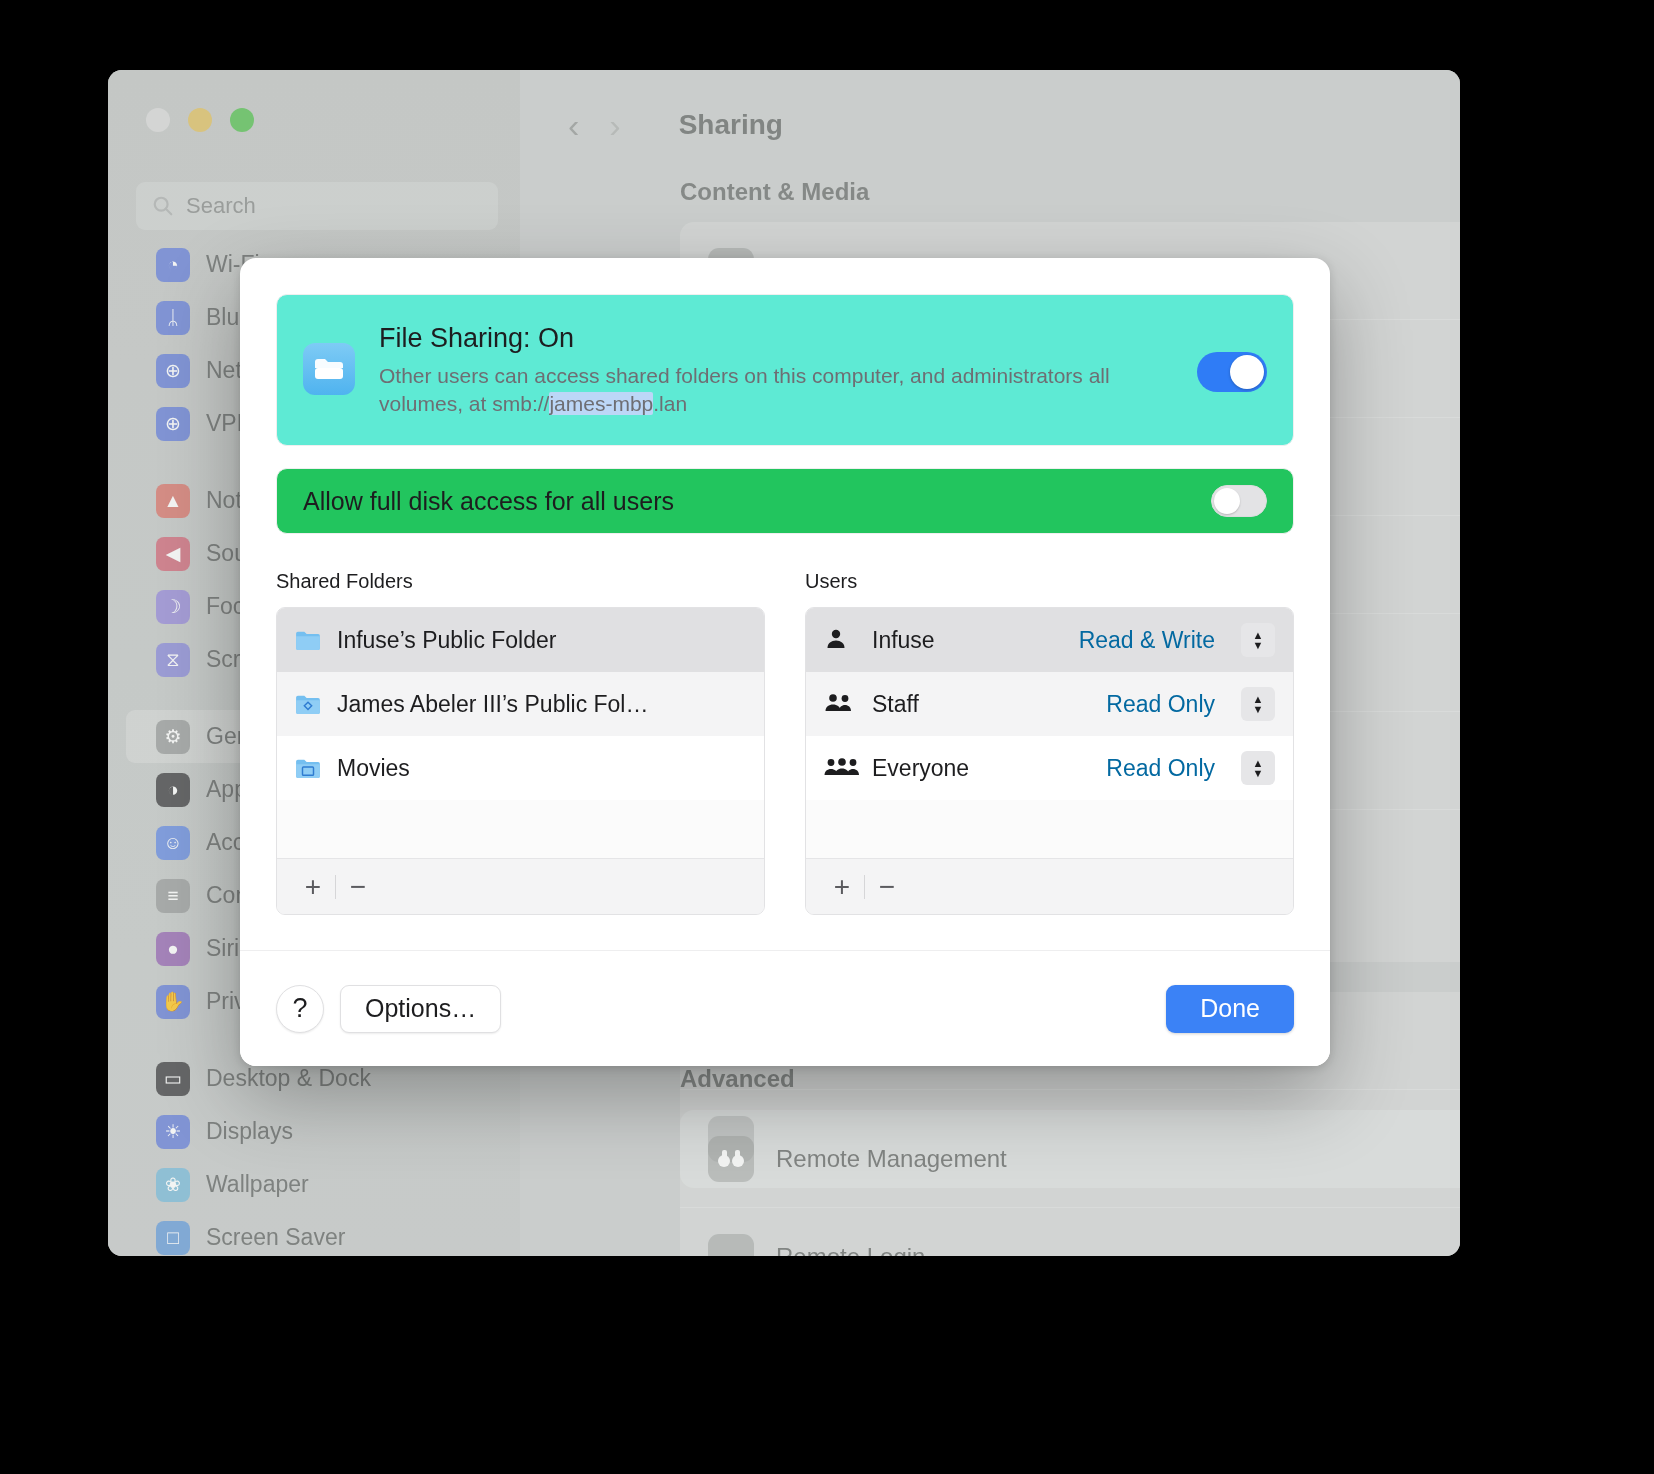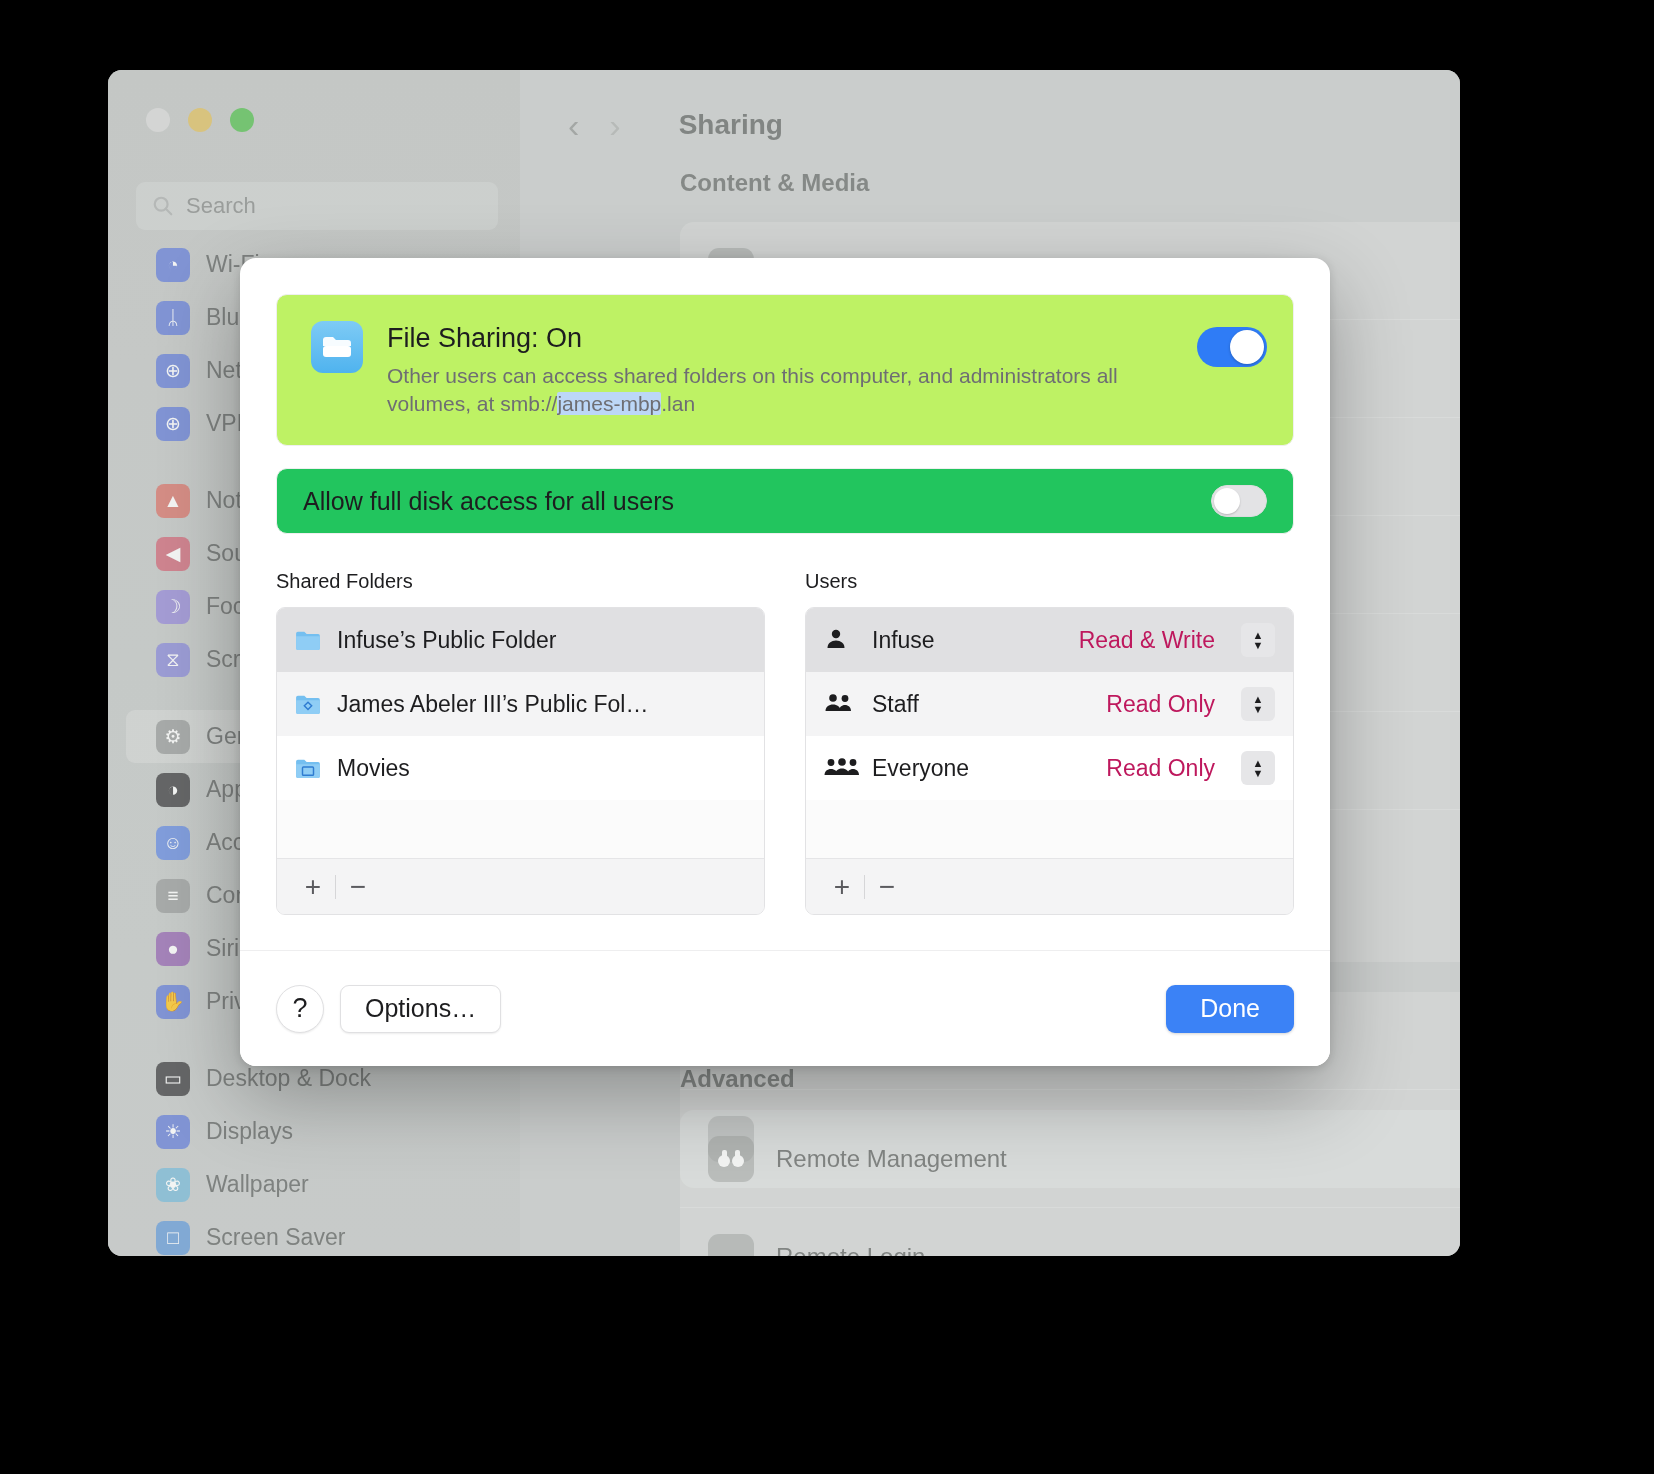--- a/index.html
+++ b/index.html
@@ -86,23 +86,23 @@
   
   .sheet {
     position:absolute; left:240px; top:258px; width:1090px; height:808px;
     background:#ffffff; border-radius:16px;
     box-shadow: 0 30px 80px rgba(0,0,0,0.30), 0 2px 10px rgba(0,0,0,0.14);
     overflow:hidden;
   }
   .sheet-body { padding: 36px 36px 0 36px; }
 
   .fs-card {
-    background:#bef264; border:1px solid #efefef; border-radius:11px;
-    display:flex; align-items:flex-start; gap:24px;
-    padding: 26px 26px 28px 34px;
+    background:#5eead4; border:1px solid #efefef; border-radius:11px;
+    display:flex; align-items:center; gap:24px;
+    padding: 26px 26px 28px 26px;
   }
   .fs-icon {
     width:52px;height:52px;border-radius:12px; flex:0 0 52px;
     background:linear-gradient(180deg,#7ecbf5 0%,#4fb3ef 100%);
     display:flex;align-items:center;justify-content:center;
   }
   .fs-texts{ flex:1; padding-top:2px; }
   .fs-title{ font-size:27px; color:#1d1d1f; margin-bottom:8px; }
   .fs-desc{ font-size:21px; color:#6e6e73; line-height:1.32; max-width:790px; }
   .hl { background:#bcd7f7; border-radius:2px; }
@@ -132,21 +132,21 @@
   }
   .list-scroll{ flex:1; overflow:hidden; }
   .lrow{
     display:flex; align-items:center; gap:16px;
     height:64px; padding: 0 18px; font-size:23px; color:#1d1d1f;
     background:#ffffff;
   }
   .lrow.alt { background:#f4f4f5; }
   .lrow.sel { background:#e0e0e2; }
   .lrow .name{ flex:1; white-space:nowrap; overflow:hidden; text-overflow:ellipsis; }
-  .lrow .perm{ font-size:23px; color:#be185d; margin-right:10px; }
+  .lrow .perm{ font-size:23px; color:#0369a1; margin-right:10px; }
   .stepper{
     width:34px;height:34px;border-radius:6px;background:#e6e6e8;
     display:flex;flex-direction:column;align-items:center;justify-content:center;gap:2px;flex:0 0 34px;
   }
   .stepper span{ font-size:11px; line-height:8px; color:#1d1d1f; }
   .list-foot{
     height:56px; border-top:1px solid #e5e5e7; background:#f4f4f5;
     display:flex; align-items:center; padding-left:14px;
   }
   .pm{ width:44px;height:40px; display:flex;align-items:center;justify-content:center;
@@ -278,21 +278,21 @@
         </div>
     </div>
 
     <div class="content">
       <div class="cnt-nav">
         <span class="chev">‹</span>
         <span class="chev fwd">›</span>
         <span class="cnt-title">Sharing</span>
       </div>
 
-      <div class="sec-head" style="top:99px;">Content &amp; Media</div>
+      <div class="sec-head" style="top:108px;">Content &amp; Media</div>
 
       <div class="card" style="top:152px; height:740px;">
         <div class="row">
           <div class="row-icon"></div>
           <div class="row-label"></div>
 
         </div>
         <div class="row">
           <div class="row-icon"></div>
           <div class="row-label"></div>

